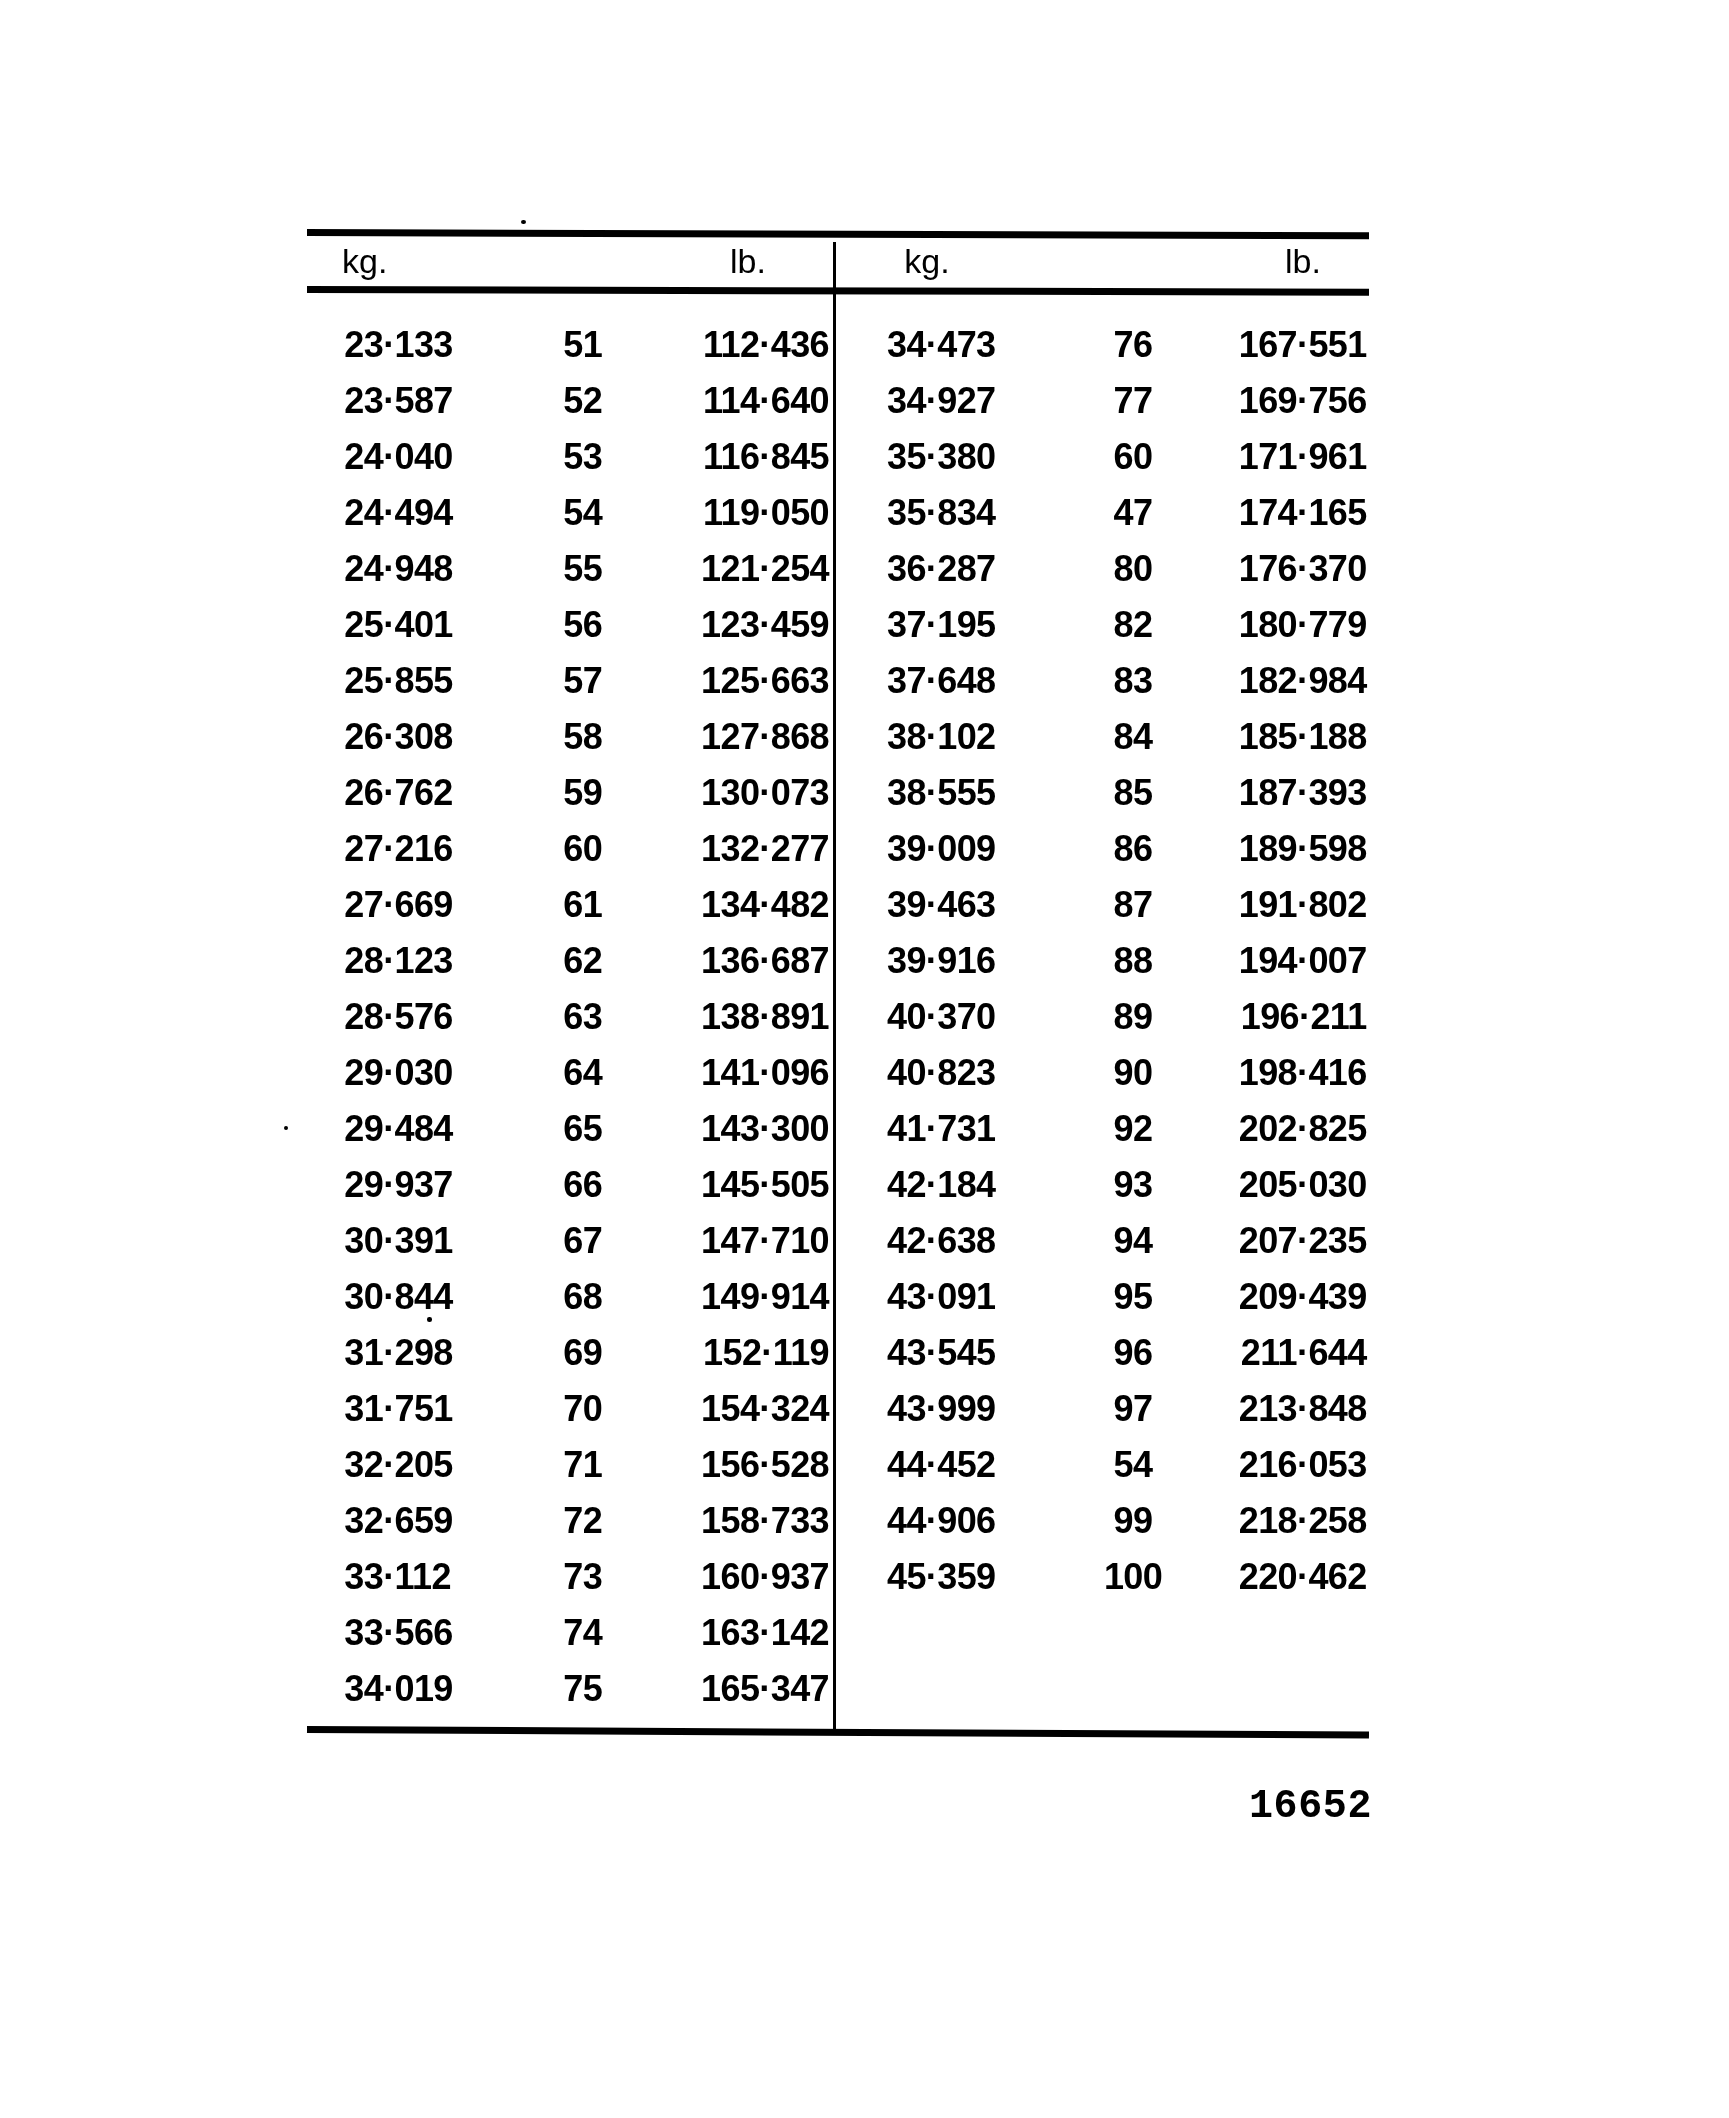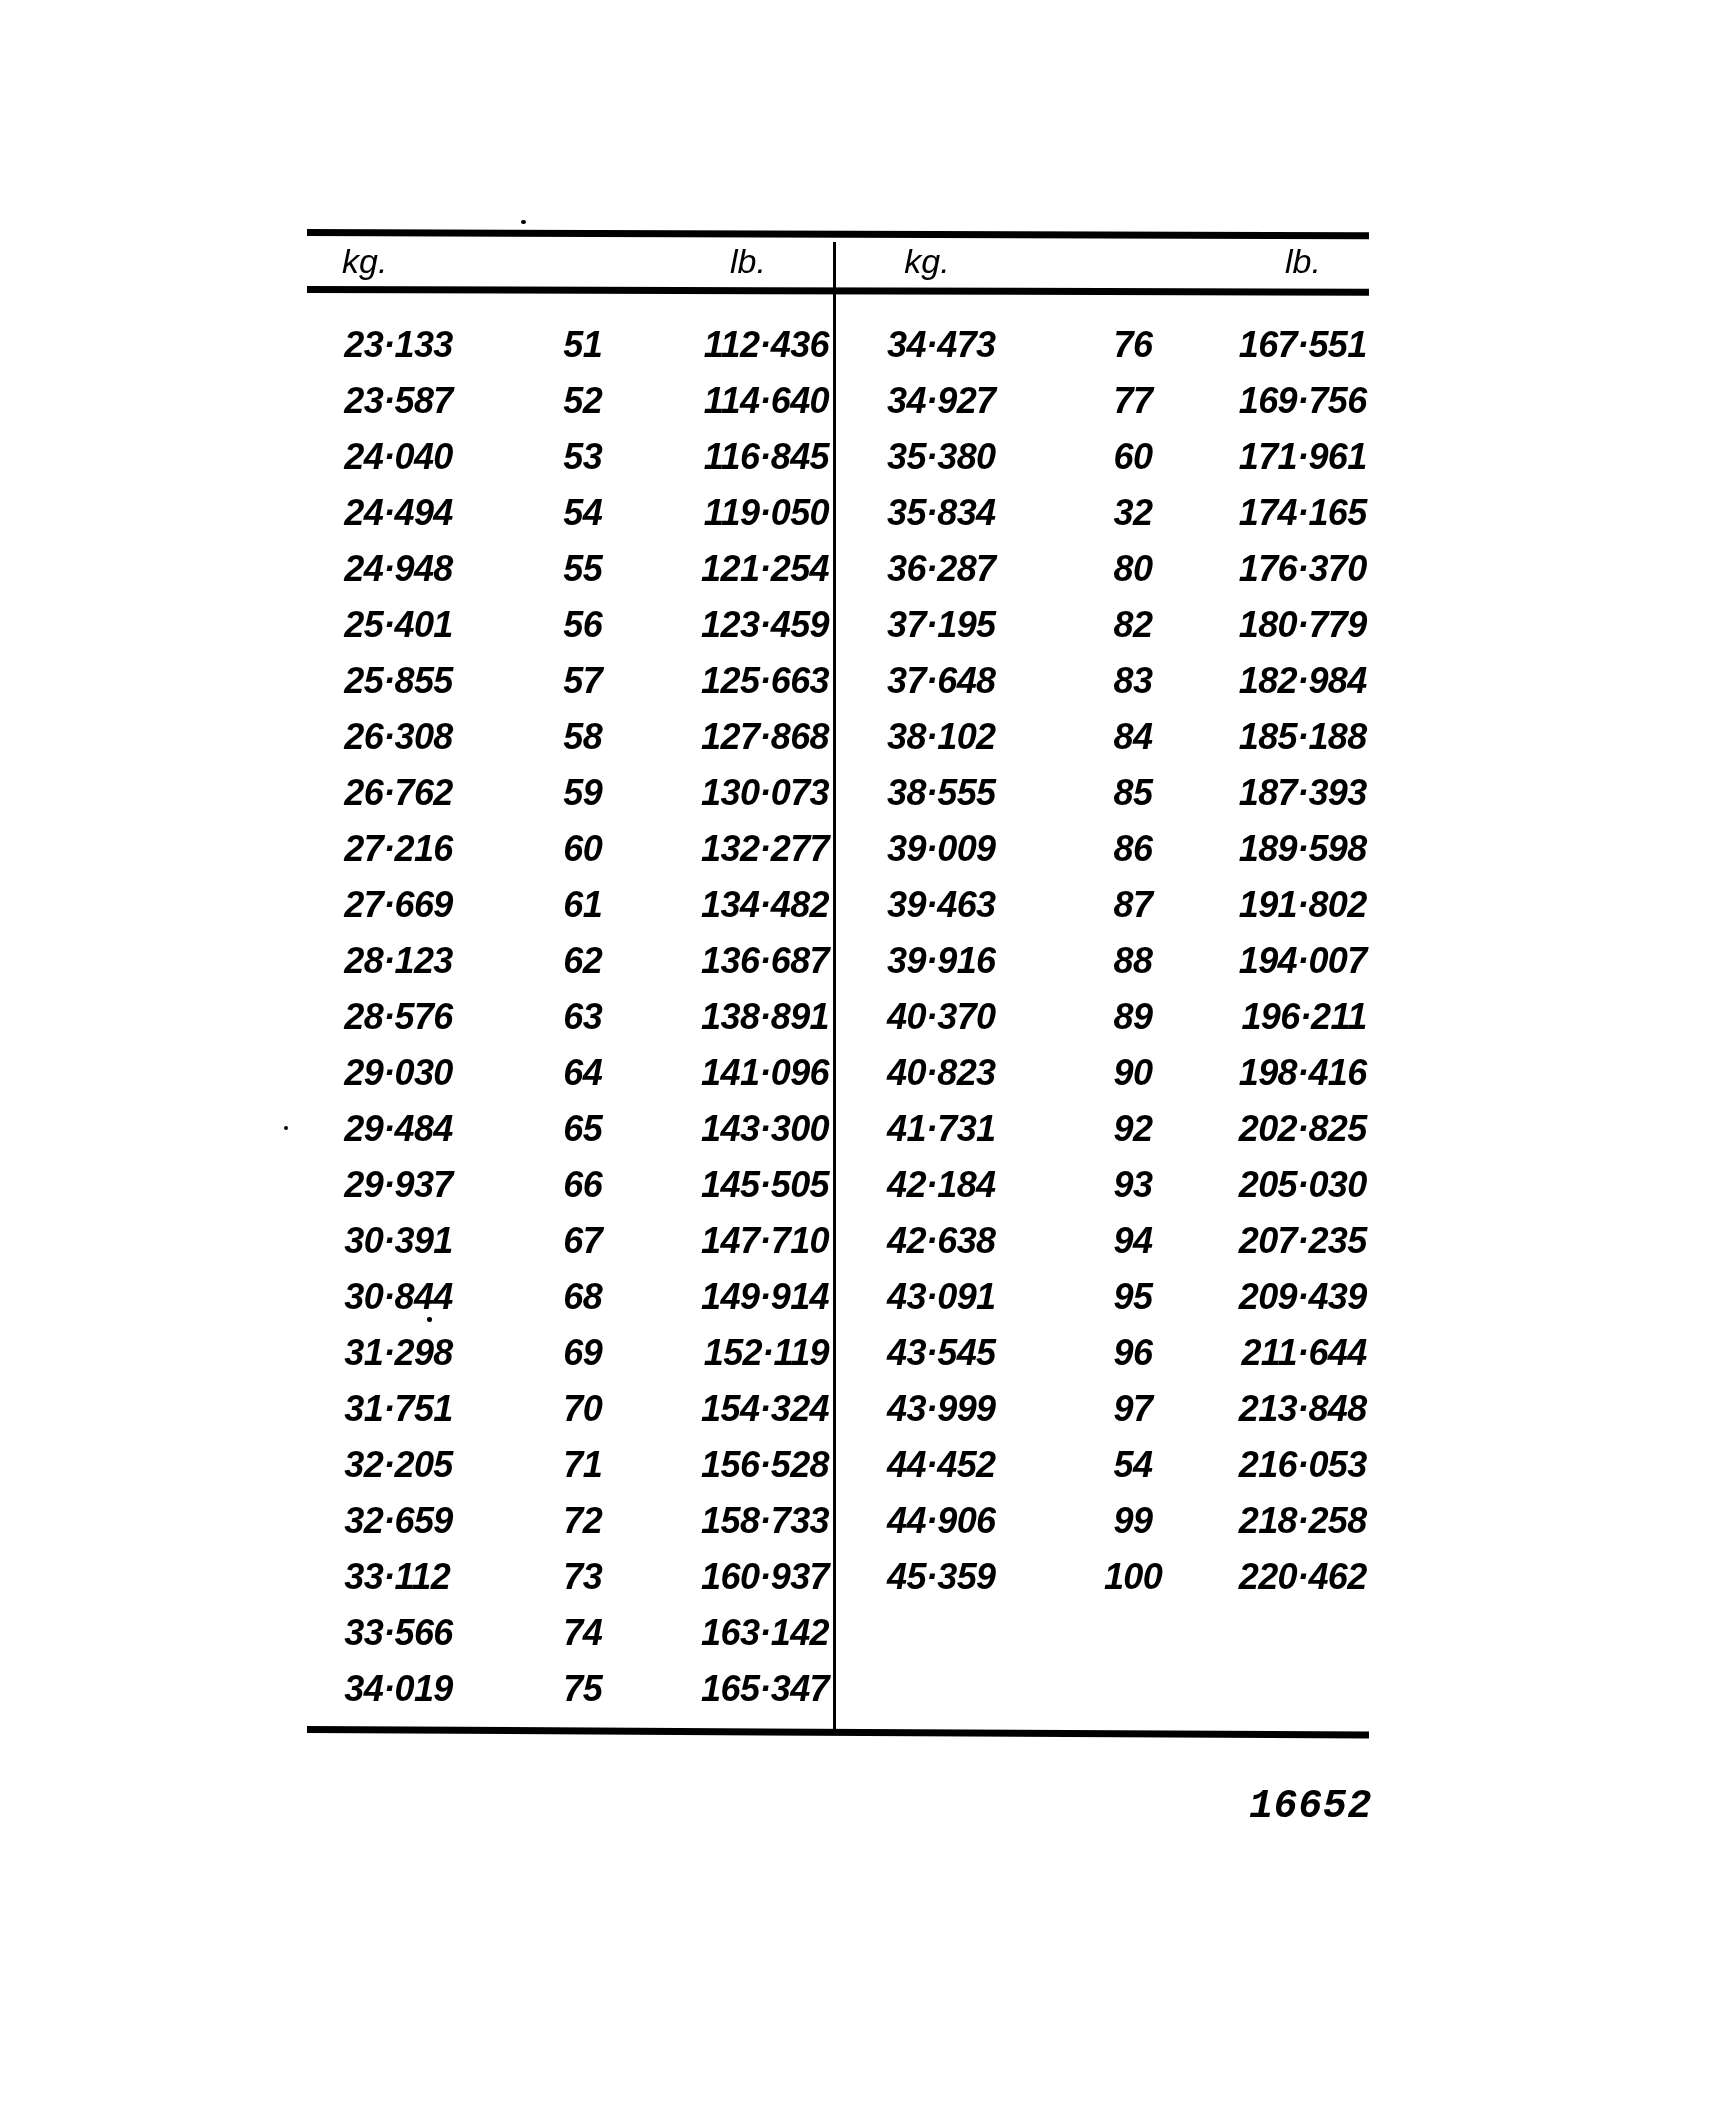--- a/index.html
+++ b/index.html
@@ -5,21 +5,20 @@
   html,body{margin:0;padding:0;}
   body{background:#ffffff;}
   .page{
     position:relative;
     width:1729px;
     height:1936px;
     background:#ffffff;
     color:#000;
     font-family:"Liberation Sans", sans-serif;
     overflow:hidden;
-    font-style:italic;
   }
   .rule{position:absolute;background:#000;}
   .top-rule{left:307px;top:229px;width:1062px;height:6.5px;transform:rotate(0.18deg);transform-origin:left center;}
   .header-rule{left:307px;top:286px;width:1062px;height:6.5px;transform:rotate(0.15deg);transform-origin:left center;}
   .bottom-rule{left:307px;top:1726px;width:1062px;height:7.1px;transform:rotate(0.30deg);transform-origin:left center;}
   .divider{position:absolute;left:833px;top:242px;width:3.2px;height:1488px;background:#000;}
 
   .hdr{
     position:absolute;
     top:244px;
@@ -254,21 +253,21 @@
       </div>
 
       <div class="row">
         <span class="cell kg">35·380</span>
         <span class="cell n">60</span>
         <span class="cell lb">171·961</span>
       </div>
 
       <div class="row">
         <span class="cell kg">35·834</span>
-        <span class="cell n">32</span>
+        <span class="cell n">47</span>
         <span class="cell lb">174·165</span>
       </div>
 
       <div class="row">
         <span class="cell kg">36·287</span>
         <span class="cell n">80</span>
         <span class="cell lb">176·370</span>
       </div>
 
 

